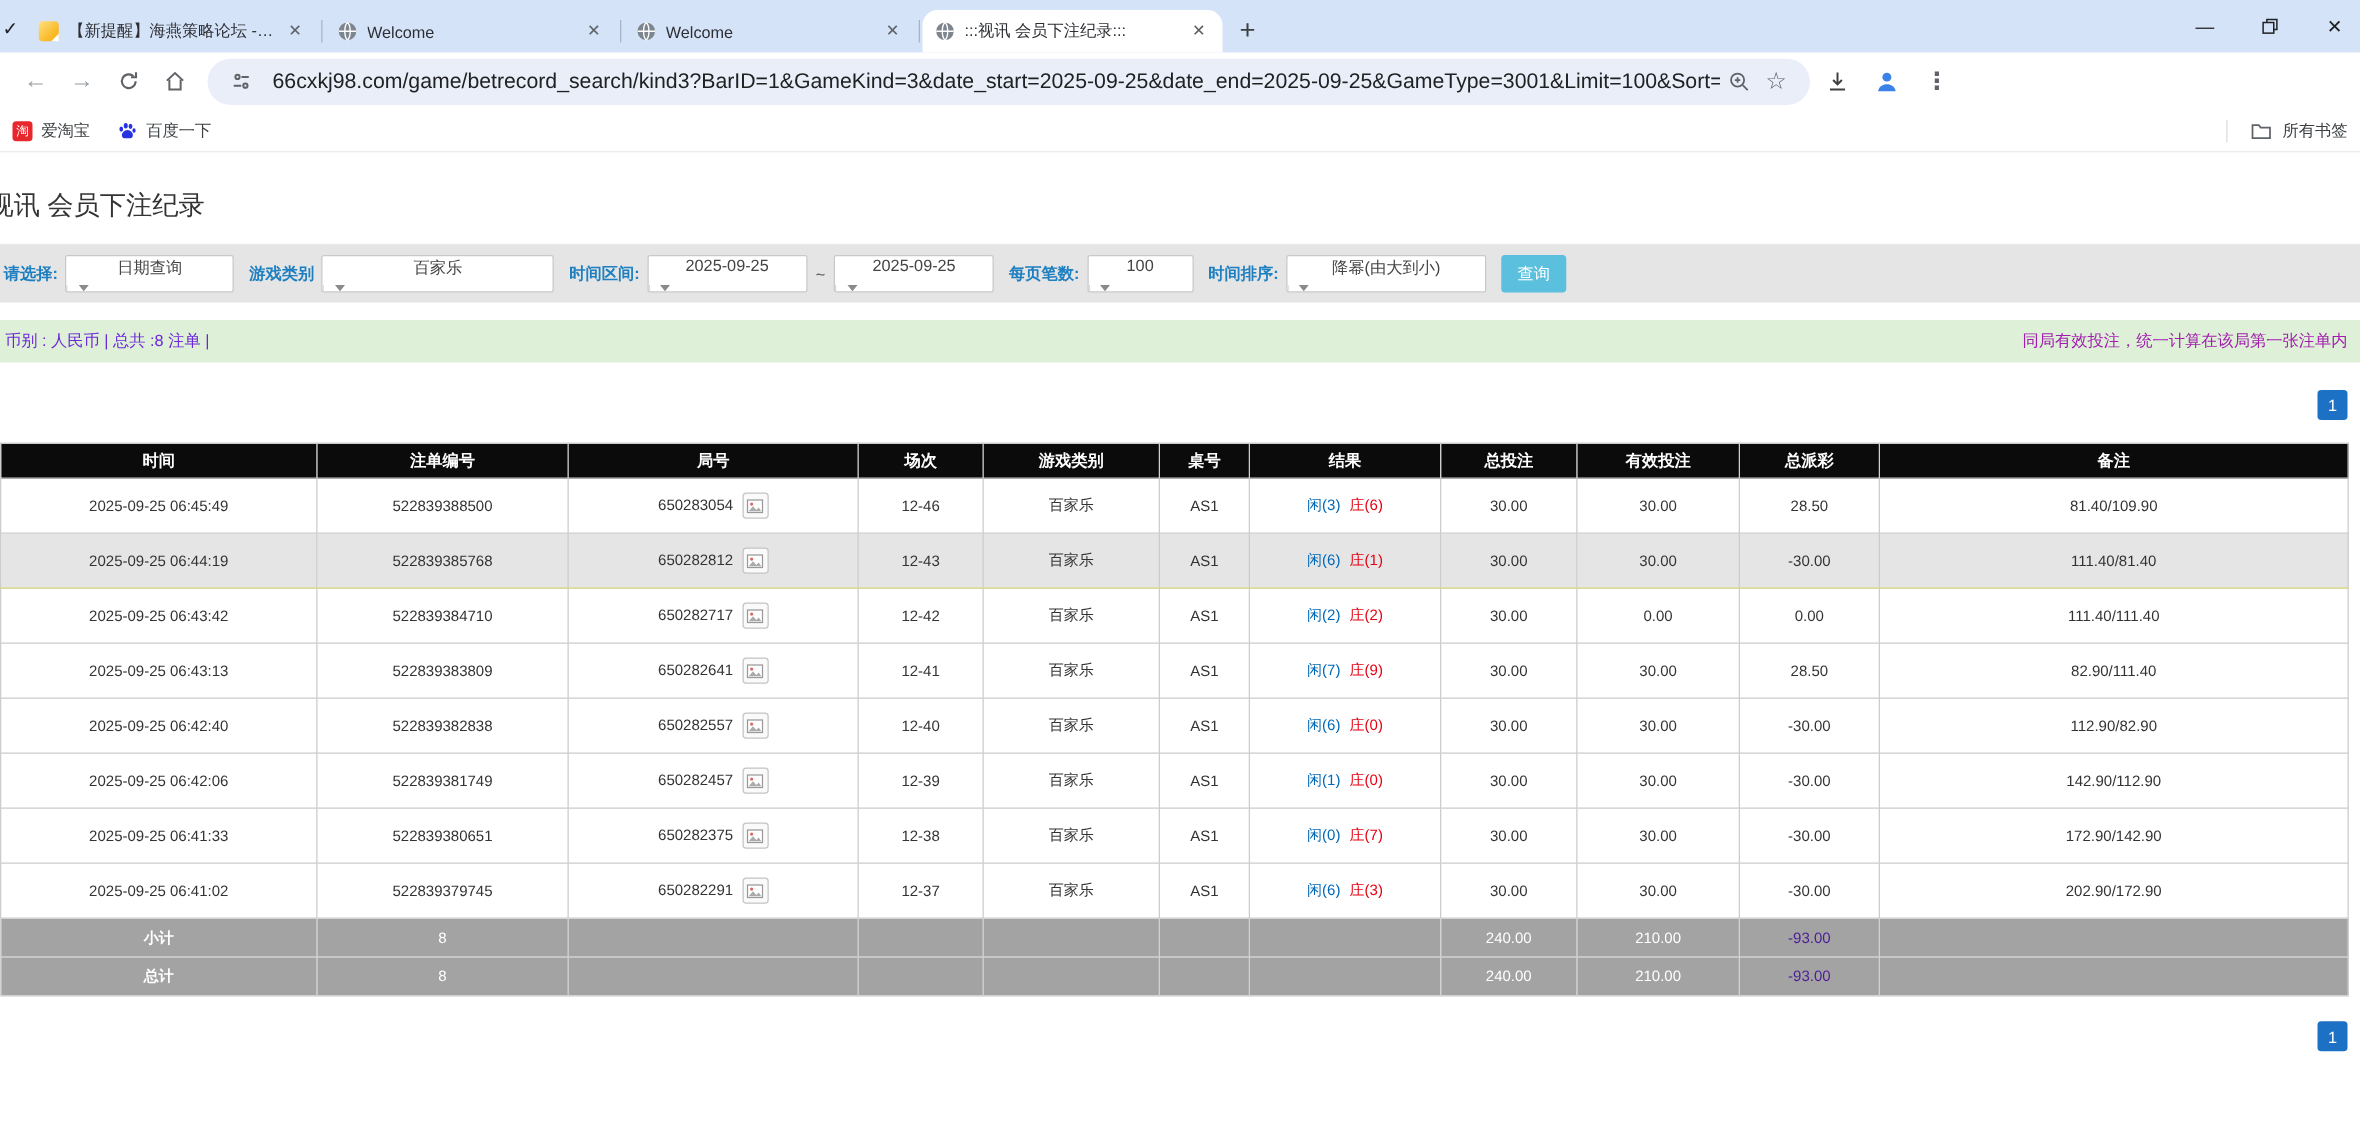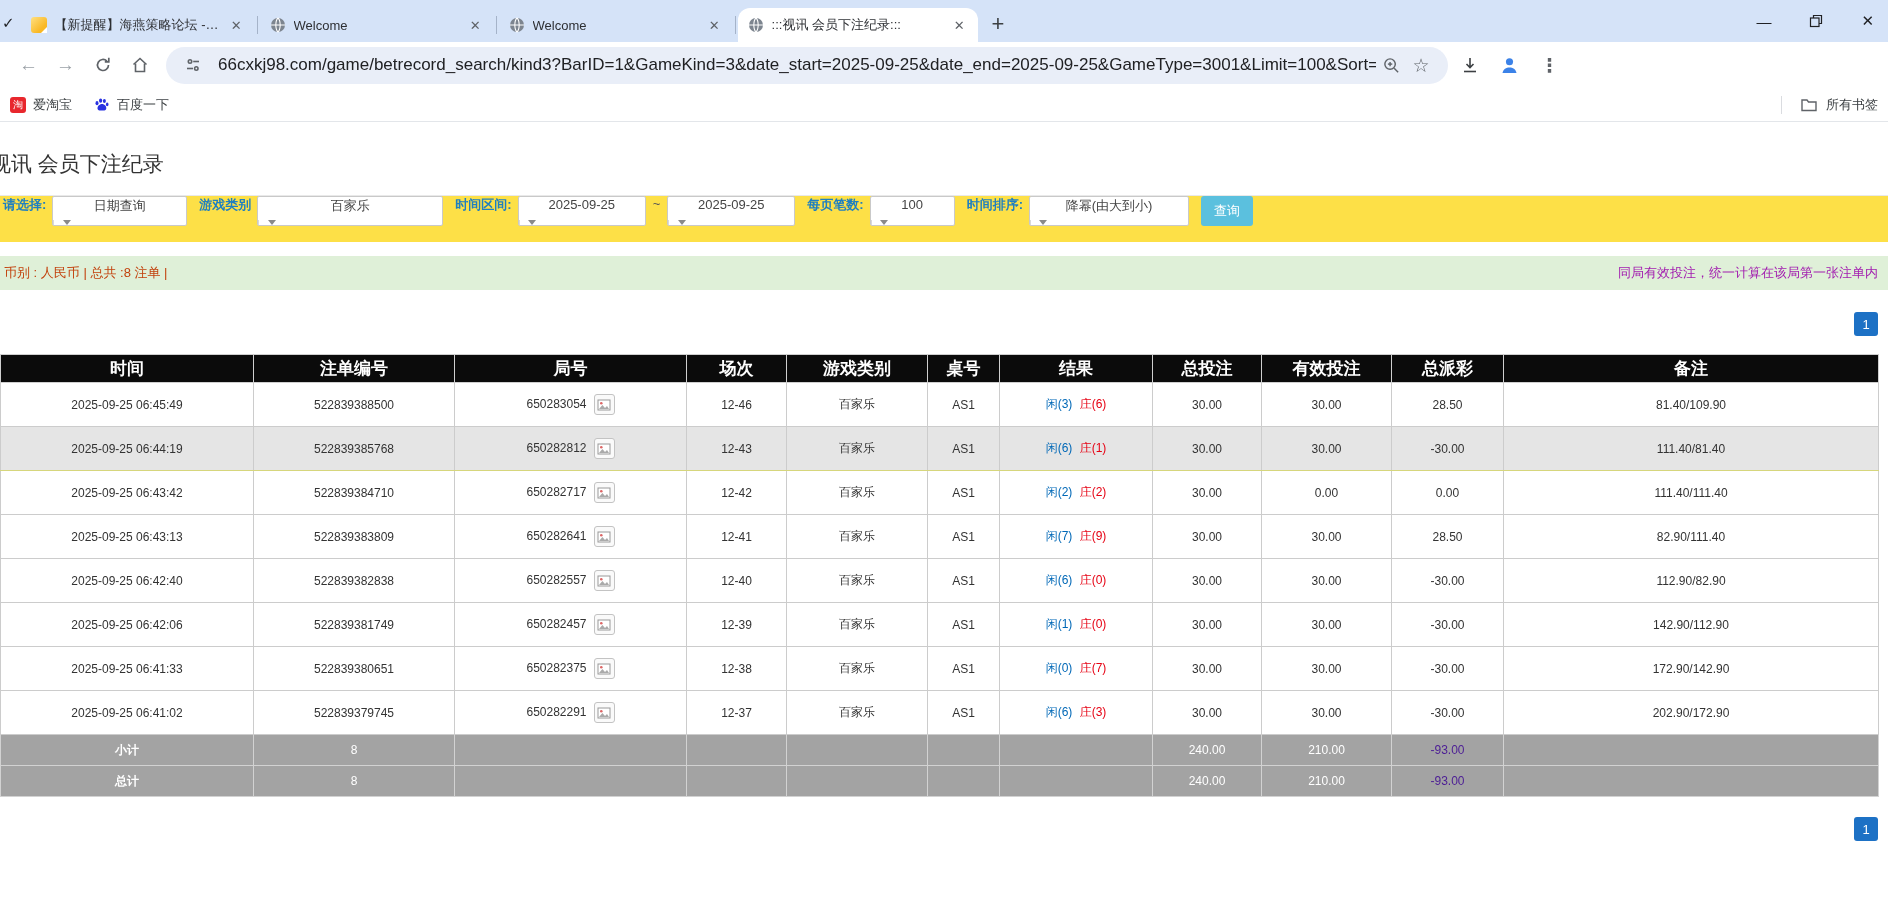--- a/index.html
+++ b/index.html
@@ -35,41 +35,41 @@
   .bm-item { display:flex; align-items:center; gap:7px; margin-right:22px; font-size:13px; color:#3c4043; }
   .bm-ico-red { width:16px; height:16px; background:#e8272d; border-radius:3px; color:#fff; font-size:10px; display:flex; align-items:center; justify-content:center; }
   .bm-right { margin-left:auto; display:flex; align-items:center; gap:8px; font-size:13px; color:#3c4043; }
   .bm-right-sep { width:1px; height:18px; background:#dadce0; margin-right:10px; }
 
   
   .content { background:#fff; }
   .page-title { font-size:21px; color:#333; font-weight:400; padding-top:28px; margin-left:-10px; white-space:nowrap; }
   .title-sep { border-top:1px solid #e9e9e9; margin-top:17px; }
 
-  .filterbar { height:46px; background:#fde047; display:flex; padding-left:3px; font-size:13px; }
+  .filterbar { height:46px; background:#e5e5e5; display:flex; align-items:center; padding-left:3px; font-size:13px; }
   .f-label { color:#1e7fc1; font-weight:bold; margin:0 6px 0 12px; white-space:nowrap; }
   .f-label.first { margin-left:0; }
   .dd { background:#fff; border:1px solid #c9c9c9; height:30px; display:flex; align-items:center; border-radius:2px;flex-direction:column; }
   .dd-text { flex:1; padding:0 9px; color:#444; white-space:nowrap; overflow:hidden; }
   .dd-btn { width:26px; align-self:stretch; border-left:1px solid #d9d9d9; display:flex; align-items:center; justify-content:center; }
   .dd-arrow { width:0; height:0; border-left:4px solid transparent; border-right:4px solid transparent; border-top:5px solid #8a8a8a; }
   .tilde { color:#555; margin:0 7px; }
   .search-btn { background:#5bc0de; color:#fff; border:none; border-radius:3px; height:30px; padding:0 13px; font-size:13px; margin-left:12px; }
 
   .summarybar { height:34px; background:#dff0d8; margin-top:14px; display:flex; align-items:center; justify-content:space-between; padding:0 10px 0 4px; font-size:13px; }
-  .summary-left { color:#c2410c; }
+  .summary-left { color:#6d28d9; }
   .summary-right { color:#a21caf; }
 
   .pag-row-top { height:64px; position:relative; }
   .pagebox { width:24px; height:24px; background:#1d71c5; color:#fff; font-size:13px; display:flex; align-items:center; justify-content:center; border-radius:3px; }
   .pag-top { position:absolute; right:10px; top:22px; }
   .pag-row-bottom { display:flex; justify-content:flex-end; padding:20px 10px 0 0; }
 
   table.bet { width:1878px; border-collapse:collapse; table-layout:fixed; font-size:12px; }
-  table.bet th { background:#0b0b0b; color:#fff; font-size:17px; font-weight:bold; height:28px; border:1px solid #cfcfcf; }
+  table.bet th { background:#0b0b0b; color:#fff; font-size:13px; font-weight:bold; height:28px; border:1px solid #cfcfcf; }
   table.bet td { height:44px; border:1px solid #ccc; text-align:center; color:#333; }
   tr.highlight td { background:#e5e5e5; border-top:1px solid #d6d67c; border-bottom:1px solid #d6d67c; }
   .val-blue { color:#0068b7; }
   .val-red { color:#e60012; }
   .res-player { color:#0068b7; }
   .res-banker { color:#e60012; margin-left:4px; }
   .round-icon { display:inline-flex; align-items:center; justify-content:center; width:21px; height:21px; border:1px solid #c3c3c3; border-radius:3px; background:#fafafa; vertical-align:middle; margin-left:7px; }
   tr.foot td { background:#a3a3a3; color:#fff; height:31px; border:1px solid #d2d2d2; }
   tr.foot td.lbl { font-weight:bold; }
   tr.foot td .val-red { color:#4c1d95; font-weight:normal; }

